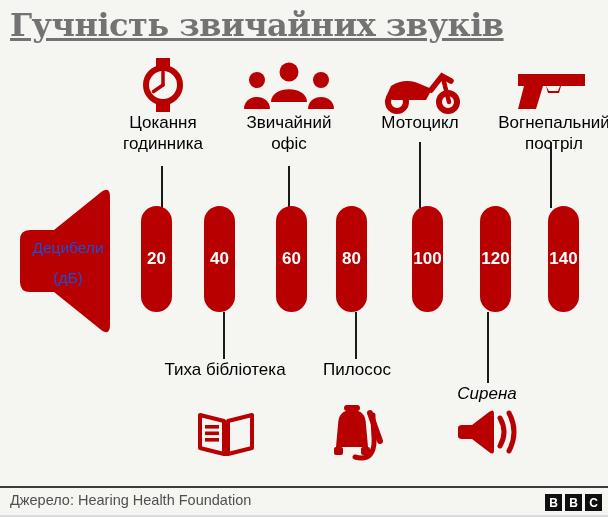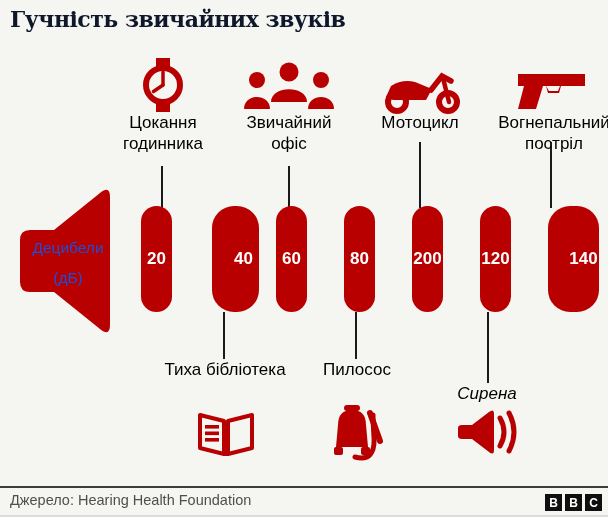--- a/index.html
+++ b/index.html
@@ -4,21 +4,21 @@
 <style>
   html,body{margin:0;padding:0;}
   .canvas{
     position:relative;width:608px;height:517px;
     background:#f5f5f2;overflow:hidden;
     font-family:"Liberation Sans",sans-serif;color:#222;
   }
   .title{
     position:absolute;left:10px;top:6px;width:580px;
     font-family:"DejaVu Serif","Liberation Serif",serif;
-    font-weight:700;font-size:22px;color:#0f172a;letter-spacing:-0.5px;
+    font-weight:700;font-size:32px;color:#737373;letter-spacing:-0.5px;text-decoration:underline;
   }
   .toplabel,.botlabel{
     position:absolute;text-align:center;font-size:17px;line-height:21px;color:#000000;z-index:3;
   }
   .vline{position:absolute;width:2px;background:#1a1a1a;z-index:1;}
   .pill{
     position:absolute;top:206px;width:31px;height:106px;border-radius:22px;
     background:#b80000;display:flex;align-items:center;justify-content:center;z-index:2;
   }
   .pill span{color:#ffffff;font-weight:700;font-size:17px;}
@@ -98,36 +98,36 @@
     </svg>
   </div>
   <div class="speaker-text">
     <span>Децибели</span><br>
     <span>(дБ)</span>
   </div>
 
   <div class="pill" style="left:141px;">
       <span>20</span>
     </div>
-  <div class="pill" style="left:212px;padding-left:16px;">
+  <div class="pill" style="left:204px;">
       <span>40</span>
     </div>
   <div class="pill" style="left:276px;">
       <span>60</span>
     </div>
-  <div class="pill" style="left:344px;">
+  <div class="pill" style="left:336px;">
       <span>80</span>
     </div>
   <div class="pill" style="left:412px;">
-      <span>200</span>
+      <span>100</span>
     </div>
   <div class="pill" style="left:480px;">
       <span>120</span>
     </div>
-  <div class="pill" style="left:548px;padding-left:20px;">
+  <div class="pill" style="left:548px;">
       <span>140</span>
     </div>
 
   <div class="vline" style="left:223px;top:312px;height:47px;"></div>
   <div class="vline" style="left:355px;top:312px;height:47px;"></div>
   <div class="vline" style="left:487px;top:312px;height:71px;"></div>
 
   <div class="botlabel" style="left:135px;top:359px;width:180px;">Тиха бібліотека</div>
   <div class="botlabel" style="left:297px;top:359px;width:120px;">Пилосос</div>
   <div class="botlabel" style="left:427px;top:383px;width:120px;font-style:italic;">Сирена</div>

